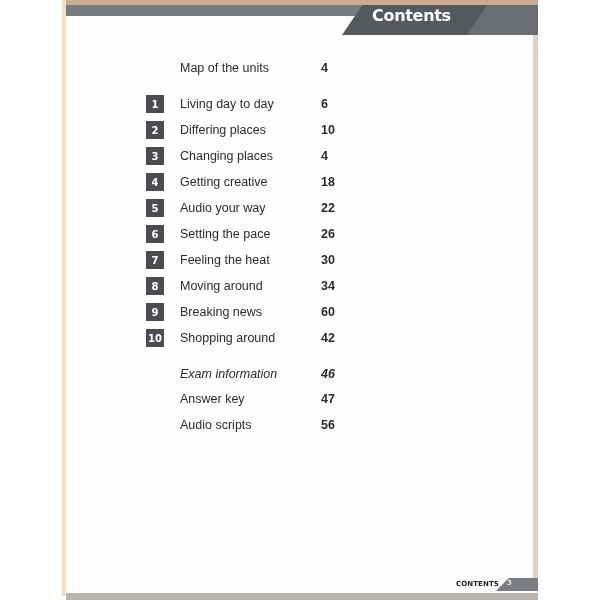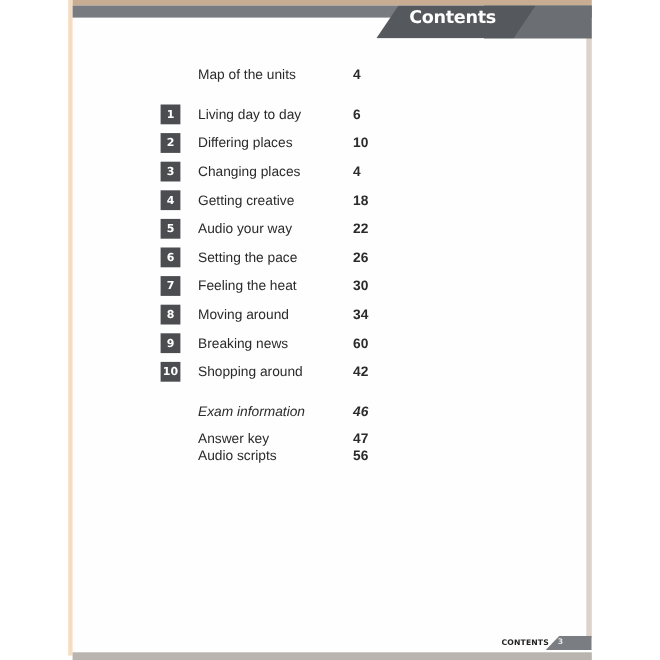--- a/index.html
+++ b/index.html
@@ -184,21 +184,21 @@
   </div>
 
   <div class="toc-row" style="top:308px;font-style:italic;">
     <span class="entry-title">Exam information</span>
     <span class="entry-page">46</span>
   </div>
   <div class="toc-row" style="top:333px;">
     <span class="entry-title">Answer key</span>
     <span class="entry-page">47</span>
   </div>
-  <div class="toc-row" style="top:348px;">
+  <div class="toc-row" style="top:359px;">
     <span class="entry-title">Audio scripts</span>
     <span class="entry-page">56</span>
   </div>
 </div>
 
 <div class="footer-label">CONTENTS</div>
 <div class="footer-tab"></div>
 <div class="footer-page">3</div>
 
 </body></html>

